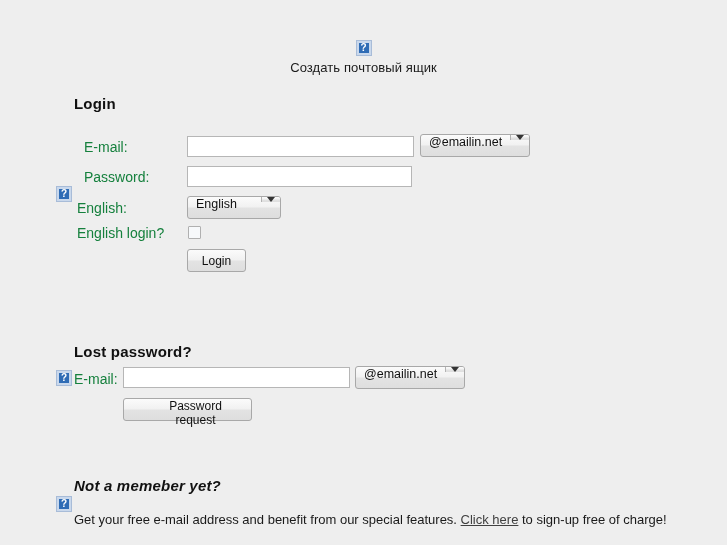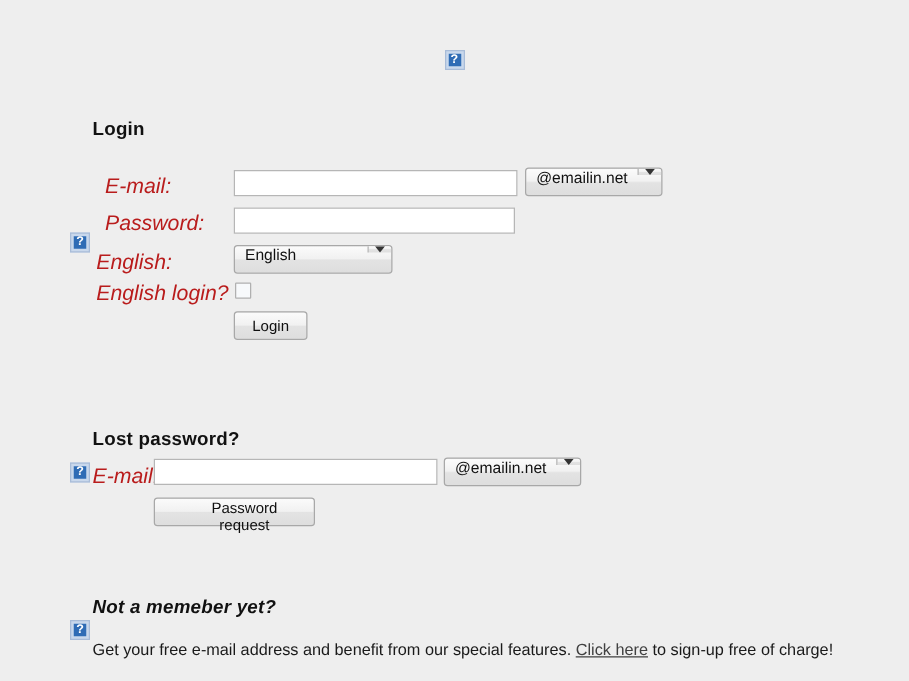--- a/index.html
+++ b/index.html
@@ -146,37 +146,36 @@
     width: 13px;
     height: 13px;
     border: 1px solid #b0b0b0;
     background: #f7f9fb;
     display: inline-block;
     vertical-align: middle;
     border-radius: 1px;
   }
 
   .lbl {
-    font-size: 17px;
-    color: #b91c1c;
+    font-size: 14px;
+    color: #15803d;
     white-space: nowrap;
-    font-style: italic;
   }
 
   
   #row-email-label    { position: absolute; left: 84px;  top: 139px; }
   #login-email-input  { position: absolute; left: 187px; top: 136px; width: 227px; }
   #login-domain-combo { position: absolute; left: 420px; top: 134px; }
 
   #row-password-label { position: absolute; left: 84px;  top: 169px; }
   #login-pass-input   { position: absolute; left: 187px; top: 166px; width: 225px; }
 
   #icon-login-help    { position: absolute; left: 56px;  top: 186px; }
   #row-language-label { position: absolute; left: 77px;  top: 200px; }
-  #language-combo     { position: absolute; left: 187px; top: 196px; width: 127px; }
+  #language-combo     { position: absolute; left: 187px; top: 196px; width: 94px; }
 
   #row-remember-label { position: absolute; left: 77px;  top: 225px; }
   #remember-checkbox  { position: absolute; left: 188px; top: 226px; }
 
   #login-button       { position: absolute; left: 187px; top: 249px; width: 59px; }
 
   
   #icon-lost-help     { position: absolute; left: 56px;  top: 370px; }
   #lost-email-label   { position: absolute; left: 74px;  top: 371px; }
   #lost-email-input   { position: absolute; left: 123px; top: 367px; width: 227px; }
@@ -189,20 +188,21 @@
   #signup-link {
     color: #404040;
     text-decoration: underline;
   }
 </style>
 </head>
 <body>
 
 <div class="masthead">
   <span class="broken-img masthead-logo"></span>
+  <div class="masthead-title">Создать почтовый ящик</div>
 </div>
 
 <div class="section-heading" id="heading-login">Login</div>
 
 <div class="lbl" id="row-email-label">E-mail:</div>
 <input class="txt" id="login-email-input" type="text" value="" style="">
 
 <div class="combo" id="login-domain-combo">
   <div class="combo-value">@emailin.net</div>
   <div class="combo-arrow"></div>

